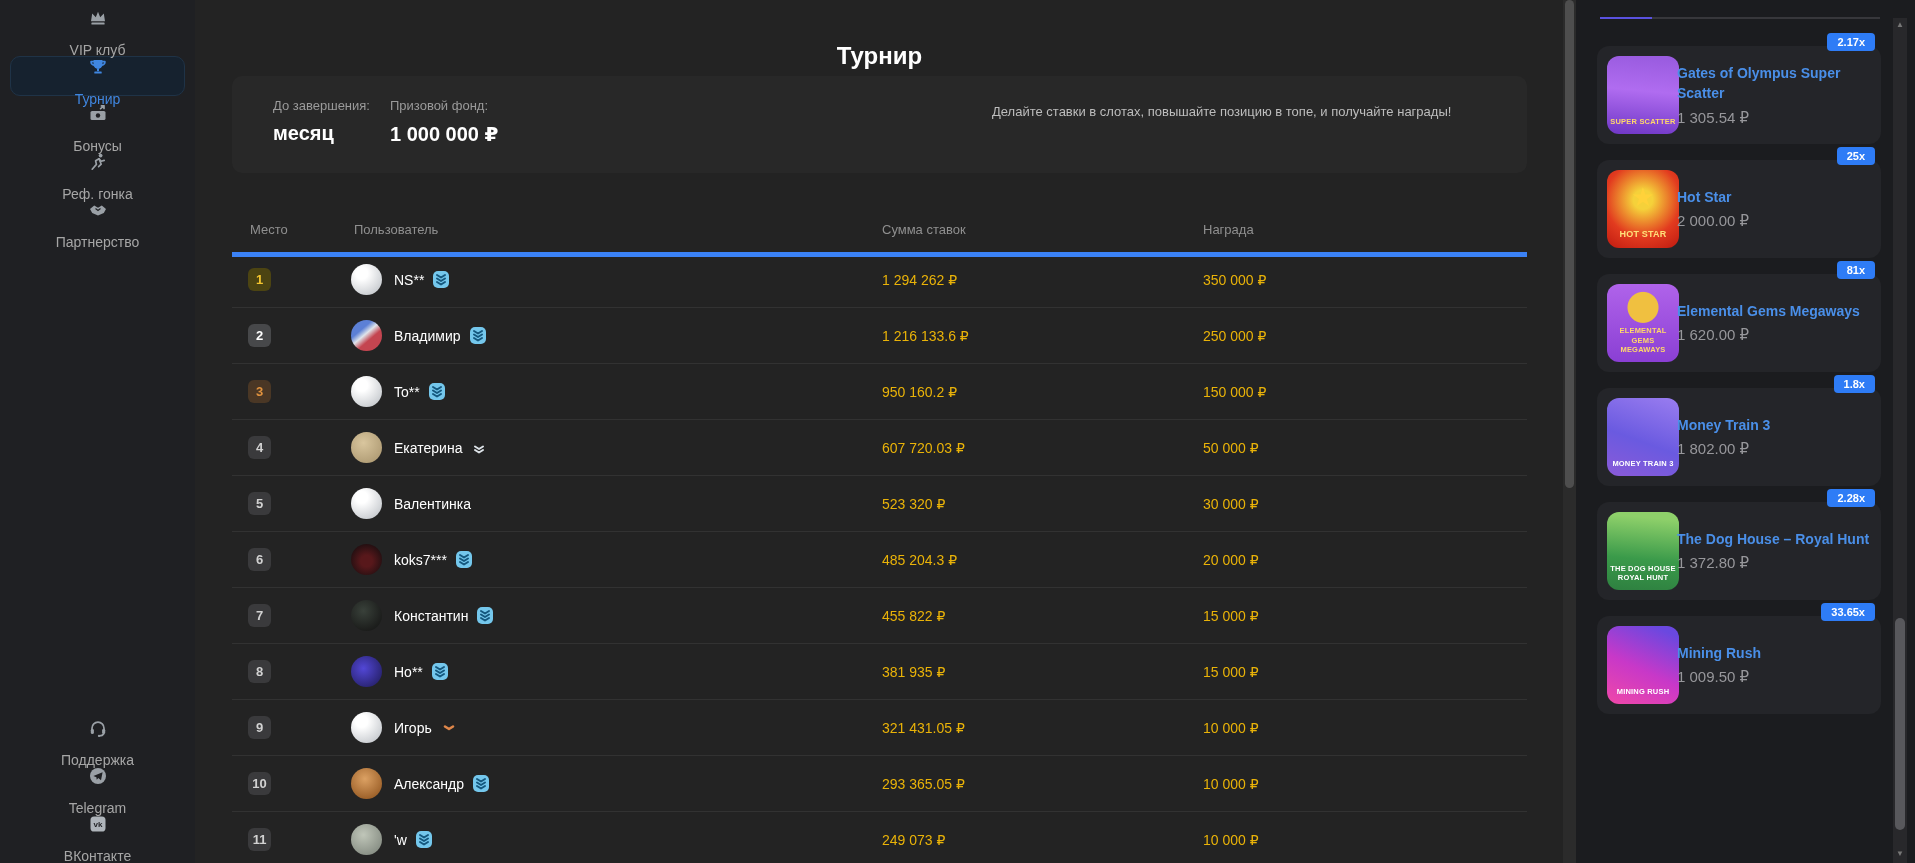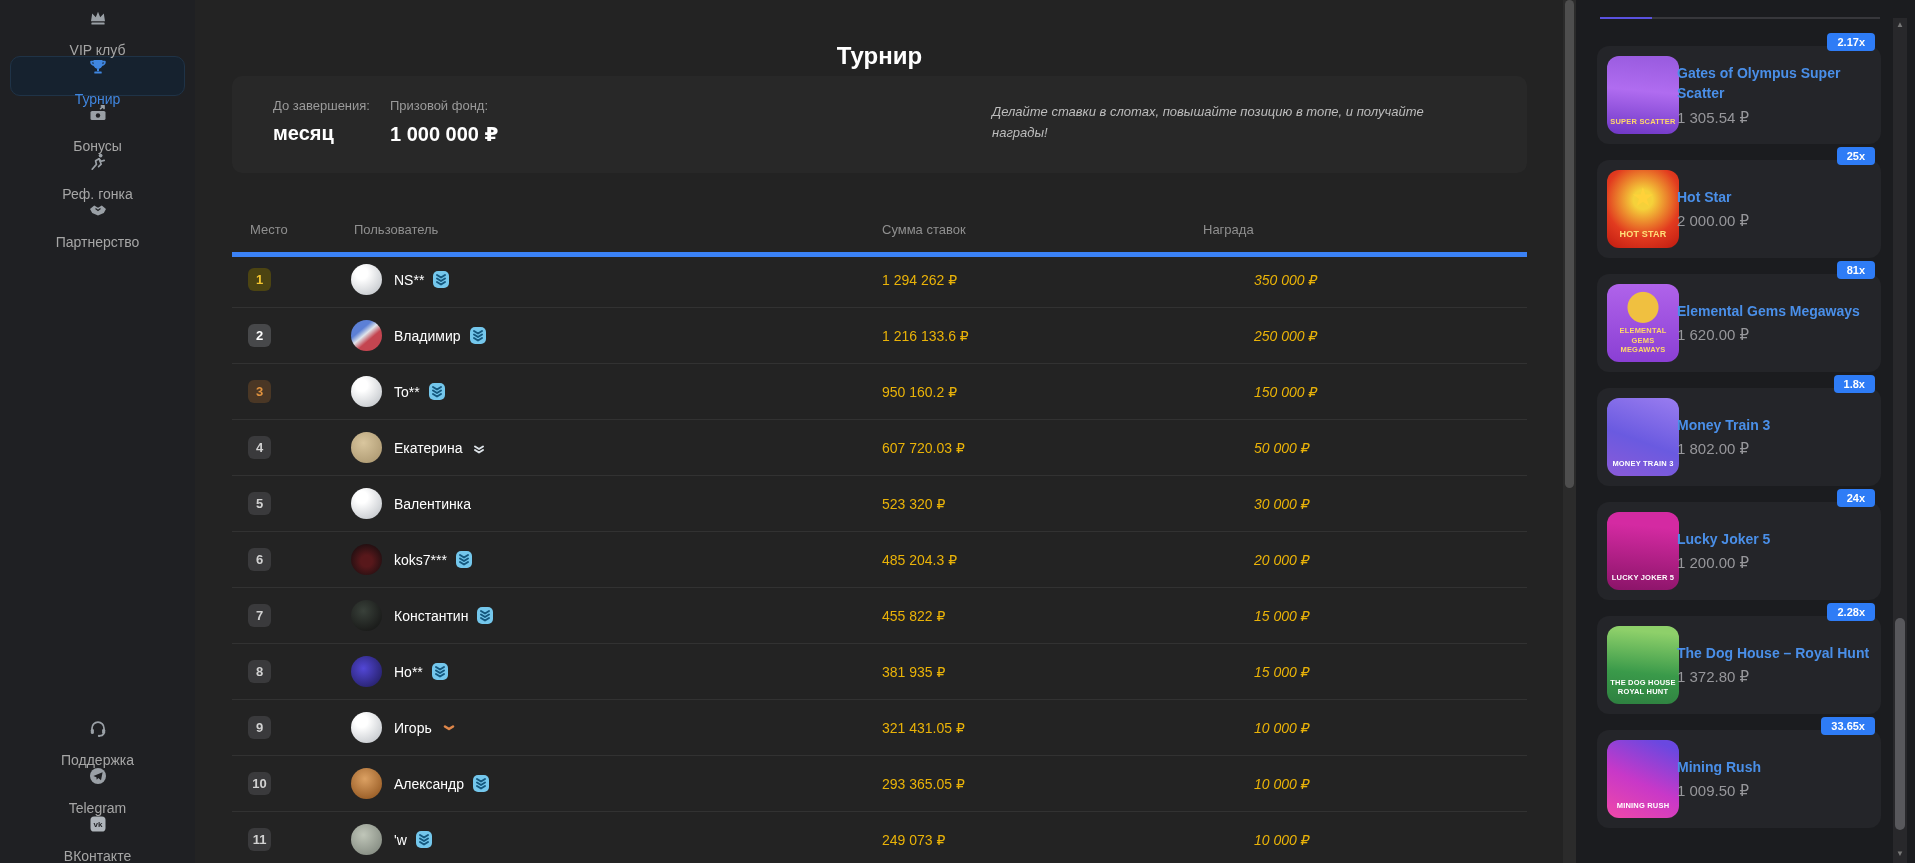--- a/index.html
+++ b/index.html
@@ -23,21 +23,21 @@
   
   .page-title{position:absolute;left:232px;top:26px;width:1295px;text-align:center;
               font-size:24px;font-weight:bold;color:#ffffff;}
   .banner{position:absolute;left:232px;top:76px;width:1295px;height:97px;background:#282828;border-radius:10px;}
   .stat{position:absolute;top:22px;}
   .stat-1{left:41px;}
   .stat-2{left:158px;}
   .stat-label{font-size:13px;color:#9a9a9a;margin-bottom:9px;}
   .stat-value{font-size:20px;font-weight:bold;color:#ffffff;}
   .banner-desc{position:absolute;left:760px;top:26px;width:480px;margin:0;
-               font-size:13px;line-height:1.6;color:#bdbdbd;font-style:italic;}
+               font-size:13px;line-height:1.6;color:#bdbdbd;}
 
   
   .thead{position:absolute;left:232px;top:212px;width:1295px;height:40px;border-bottom:5px solid #3b82f6;}
   .thead span{position:absolute;top:10px;font-size:13px;color:#8f8f8f;}
   .th-place{left:18px;}  .th-user{left:122px;}  .th-bets{left:650px;}  .th-reward{left:971px;}
   .tbody{position:absolute;left:232px;top:252px;width:1295px;}
   .trow{position:relative;height:55px;border-bottom:1px solid #323232;}
   .place{position:absolute;left:16px;top:16px;width:23px;height:23px;border-radius:6px;
          display:flex;align-items:center;justify-content:center;font-size:13px;font-weight:bold;}
   .p-gold{background:#4c4412;color:#f4c52e;}
@@ -59,21 +59,21 @@
   .ub-bg{fill:#74c7ec;}
   .ub-ch{fill:none;stroke:#15587e;stroke-width:2;stroke-linecap:round;stroke-linejoin:round;}
   .b-silver .ub-bg{display:none;}
   .b-silver .ub-ch{stroke:#dde3e8;}
   .b-silver .ch1{display:none;}
   .b-orange .ub-bg{display:none;}
   .b-orange .ch1,.b-orange .ch3{display:none;}
   .b-orange .ub-ch{stroke:#e0874a;stroke-width:2.6;}
   .b-none{visibility:hidden;}
   .bets,.reward{position:absolute;top:20px;font-size:14px;color:#eab308;}
-  .bets{left:650px;}  .reward{left:1022px;font-style:italic;}
+  .bets{left:650px;}  .reward{left:971px;}
 
   
   .main-scrollbar{position:absolute;left:1563px;top:0;width:13px;height:863px;background:#2b2b2b;}
   .main-scrollbar .thumb{position:absolute;left:2px;top:0;width:9px;height:488px;background:#4e4e4e;border-radius:5px;}
 
   
   .rightbar{position:absolute;left:1576px;top:0;width:339px;height:863px;background:#1b1c1f;}
   .tabline{position:absolute;left:24px;top:17px;width:280px;height:2px;background:#37373b;}
   .tabline .active-seg{position:absolute;left:0;top:0;width:52px;height:2px;background:#5a52e0;}
   .cards{position:absolute;left:21px;top:46px;width:284px;}
@@ -413,30 +413,20 @@
         <span class="mult">1.8x</span>
         <span class="thumbimg t-mtrain">
           <span class="thumb-label">Money Train 3</span>
         </span>
         <span class="g-info">
           <span class="g-name" style="display:block">Money Train 3</span>
           <span class="g-win" style="display:block">1 802.00 ₽</span>
         </span>
       </div>
         <div class="game-card">
-        <span class="mult">24x</span>
-        <span class="thumbimg t-joker">
-          <span class="thumb-label">Lucky Joker 5</span>
-        </span>
-        <span class="g-info">
-          <span class="g-name" style="display:block">Lucky Joker 5</span>
-          <span class="g-win" style="display:block">1 200.00 ₽</span>
-        </span>
-      </div>
-        <div class="game-card">
         <span class="mult">2.28x</span>
         <span class="thumbimg t-doghouse">
           <span class="thumb-label">The Dog House Royal Hunt</span>
         </span>
         <span class="g-info">
           <span class="g-name" style="display:block">The Dog House – Royal Hunt</span>
           <span class="g-win" style="display:block">1 372.80 ₽</span>
         </span>
       </div>
         <div class="game-card">

